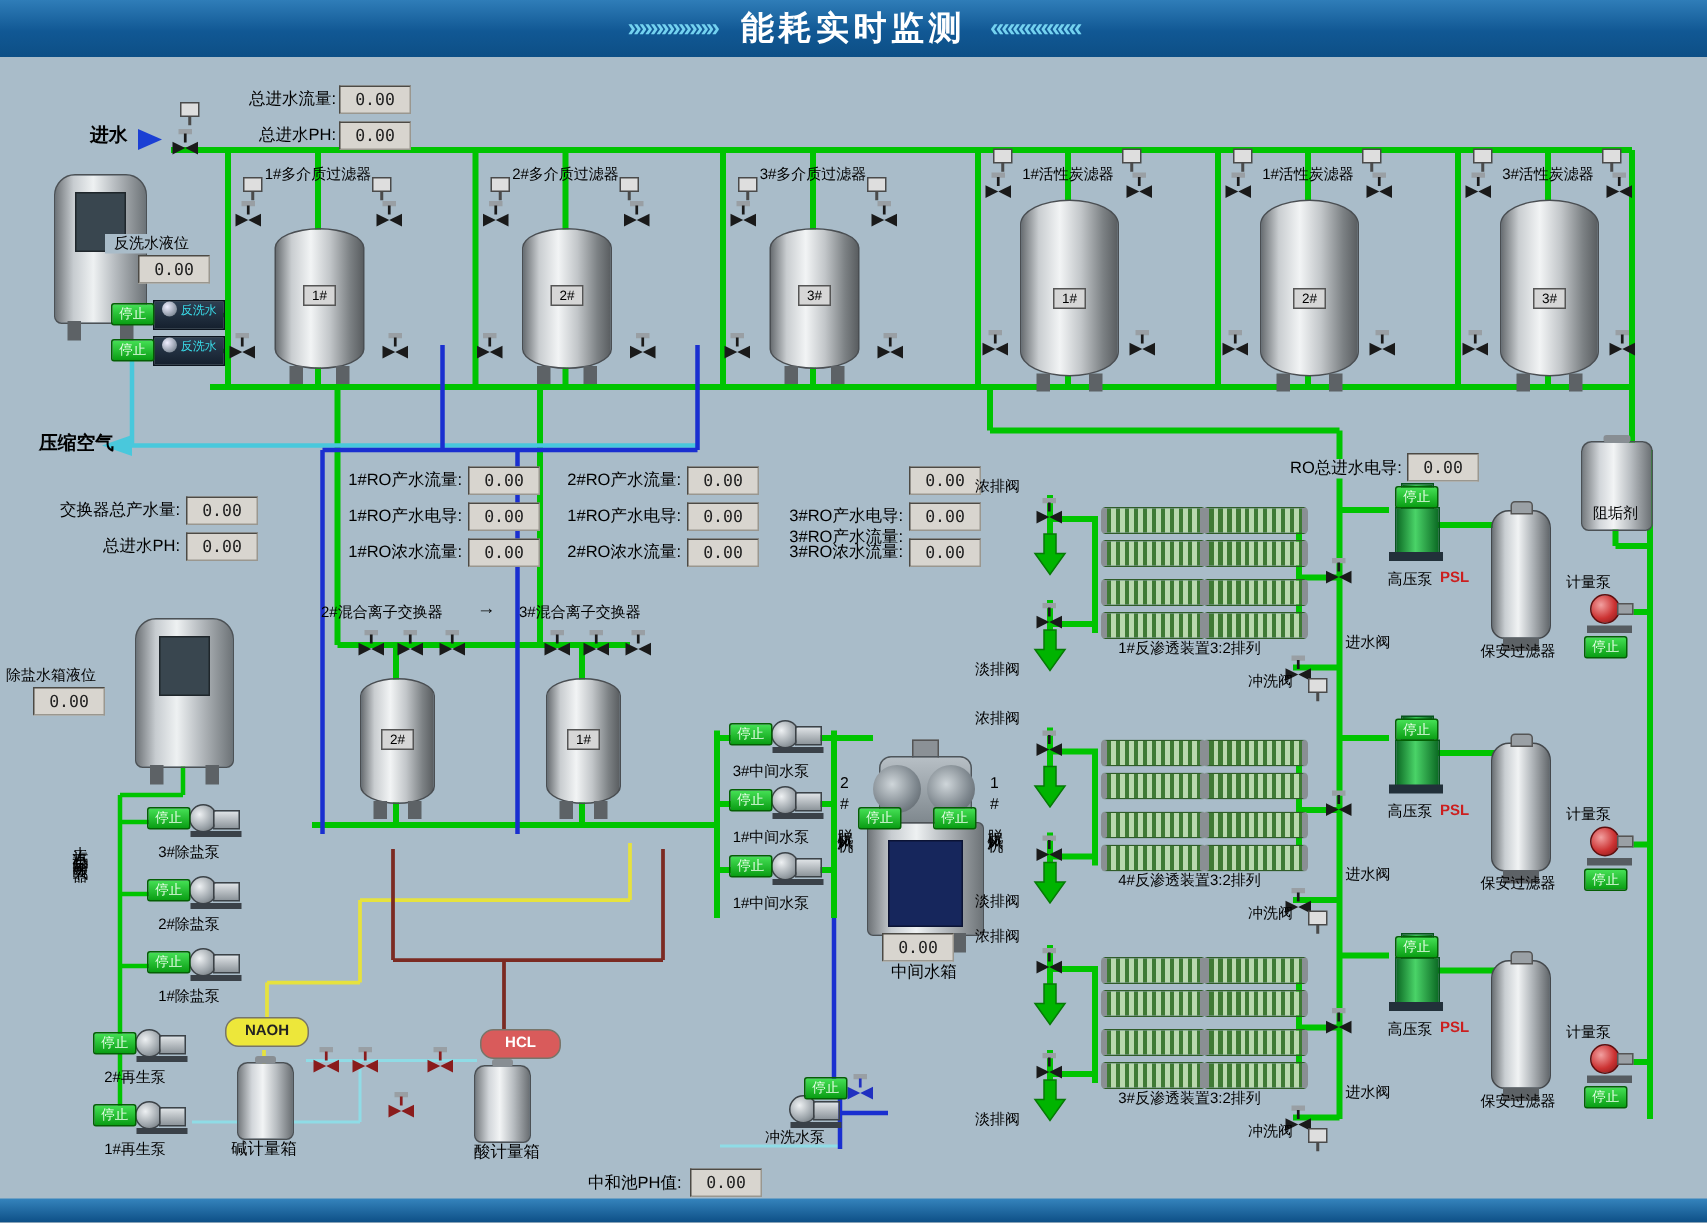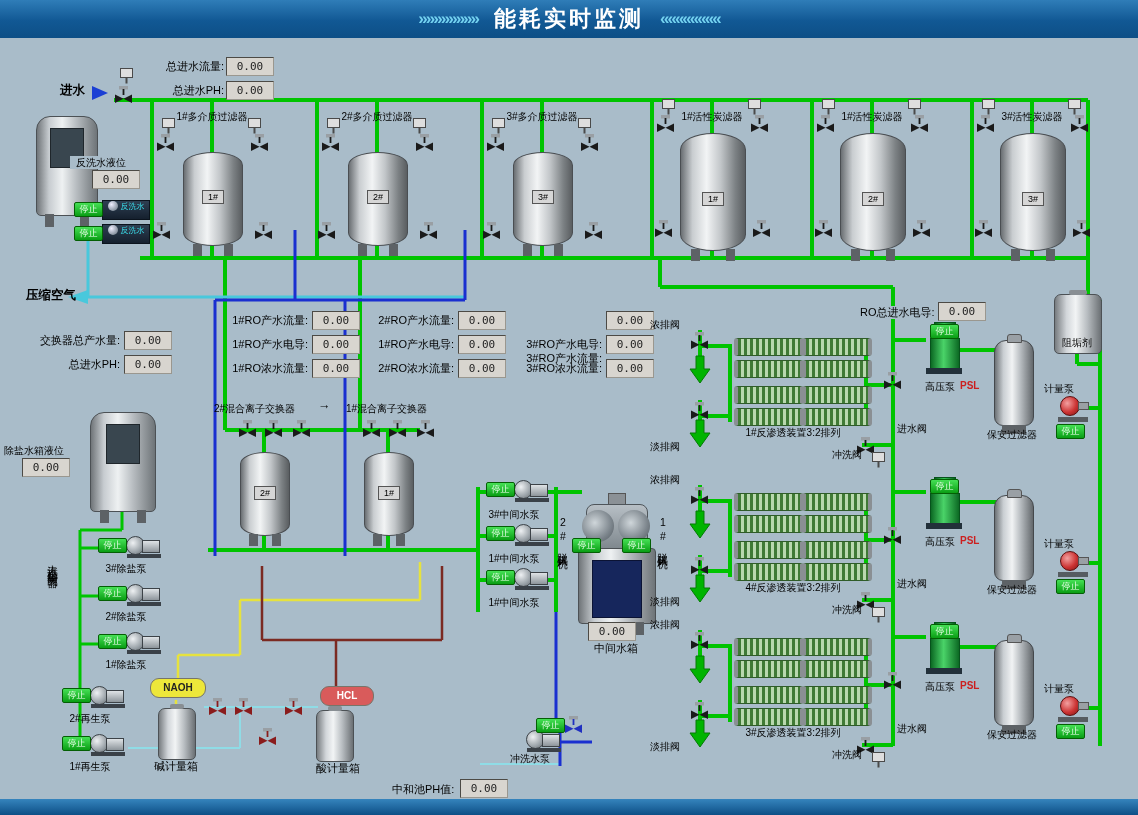--- a/index.html
+++ b/index.html
@@ -295,21 +295,21 @@
   <div class="lbl r" style="left:518px;top:362px;width:84px;">3#RO浓水流量:</div>
   <div class="vbox" style="left:606px;top:359px;">0.00</div>
   <div class="lbl r" style="left:860px;top:306px;width:74px;background:#a9bcc9;">RO总进水电导:</div>
   <div class="vbox" style="left:938px;top:302px;">0.00</div>
 
   <div class="cyl" style="left:1054px;top:294px;width:46px;height:58px;"></div>
   <div class="lbl c s" style="left:1054px;top:336px;width:46px;">阻垢剂</div>
 
   <div class="lbl s" style="left:214px;top:402px;">2#混合离子交换器</div>
   <div class="lbl b" style="left:318px;top:399px;">→</div>
-  <div class="lbl s" style="left:346px;top:402px;">1#混合离子交换器</div>
+  <div class="lbl s" style="left:346px;top:402px;">3#混合离子交换器</div>
   <div class="tank" style="left:240px;top:452px;width:48px;height:82px;"></div>
   <div class="tag" style="left:254px;top:486px;">2#</div>
   <div class="tank" style="left:364px;top:452px;width:48px;height:82px;"></div>
   <div class="tag" style="left:378px;top:486px;">1#</div>
 
   <div class="vessel" style="left:90px;top:412px;width:64px;height:98px;"></div>
   <div class="window" style="left:106px;top:424px;width:32px;height:38px;"></div>
   <div class="lbl s" style="left:4px;top:444px;">除盐水箱液位</div>
   <div class="vbox" style="left:22px;top:458px;">0.00</div>
   <div class="vtext" style="left:46px;top:556px;height:140px;">去汽机车间除氧器</div>

